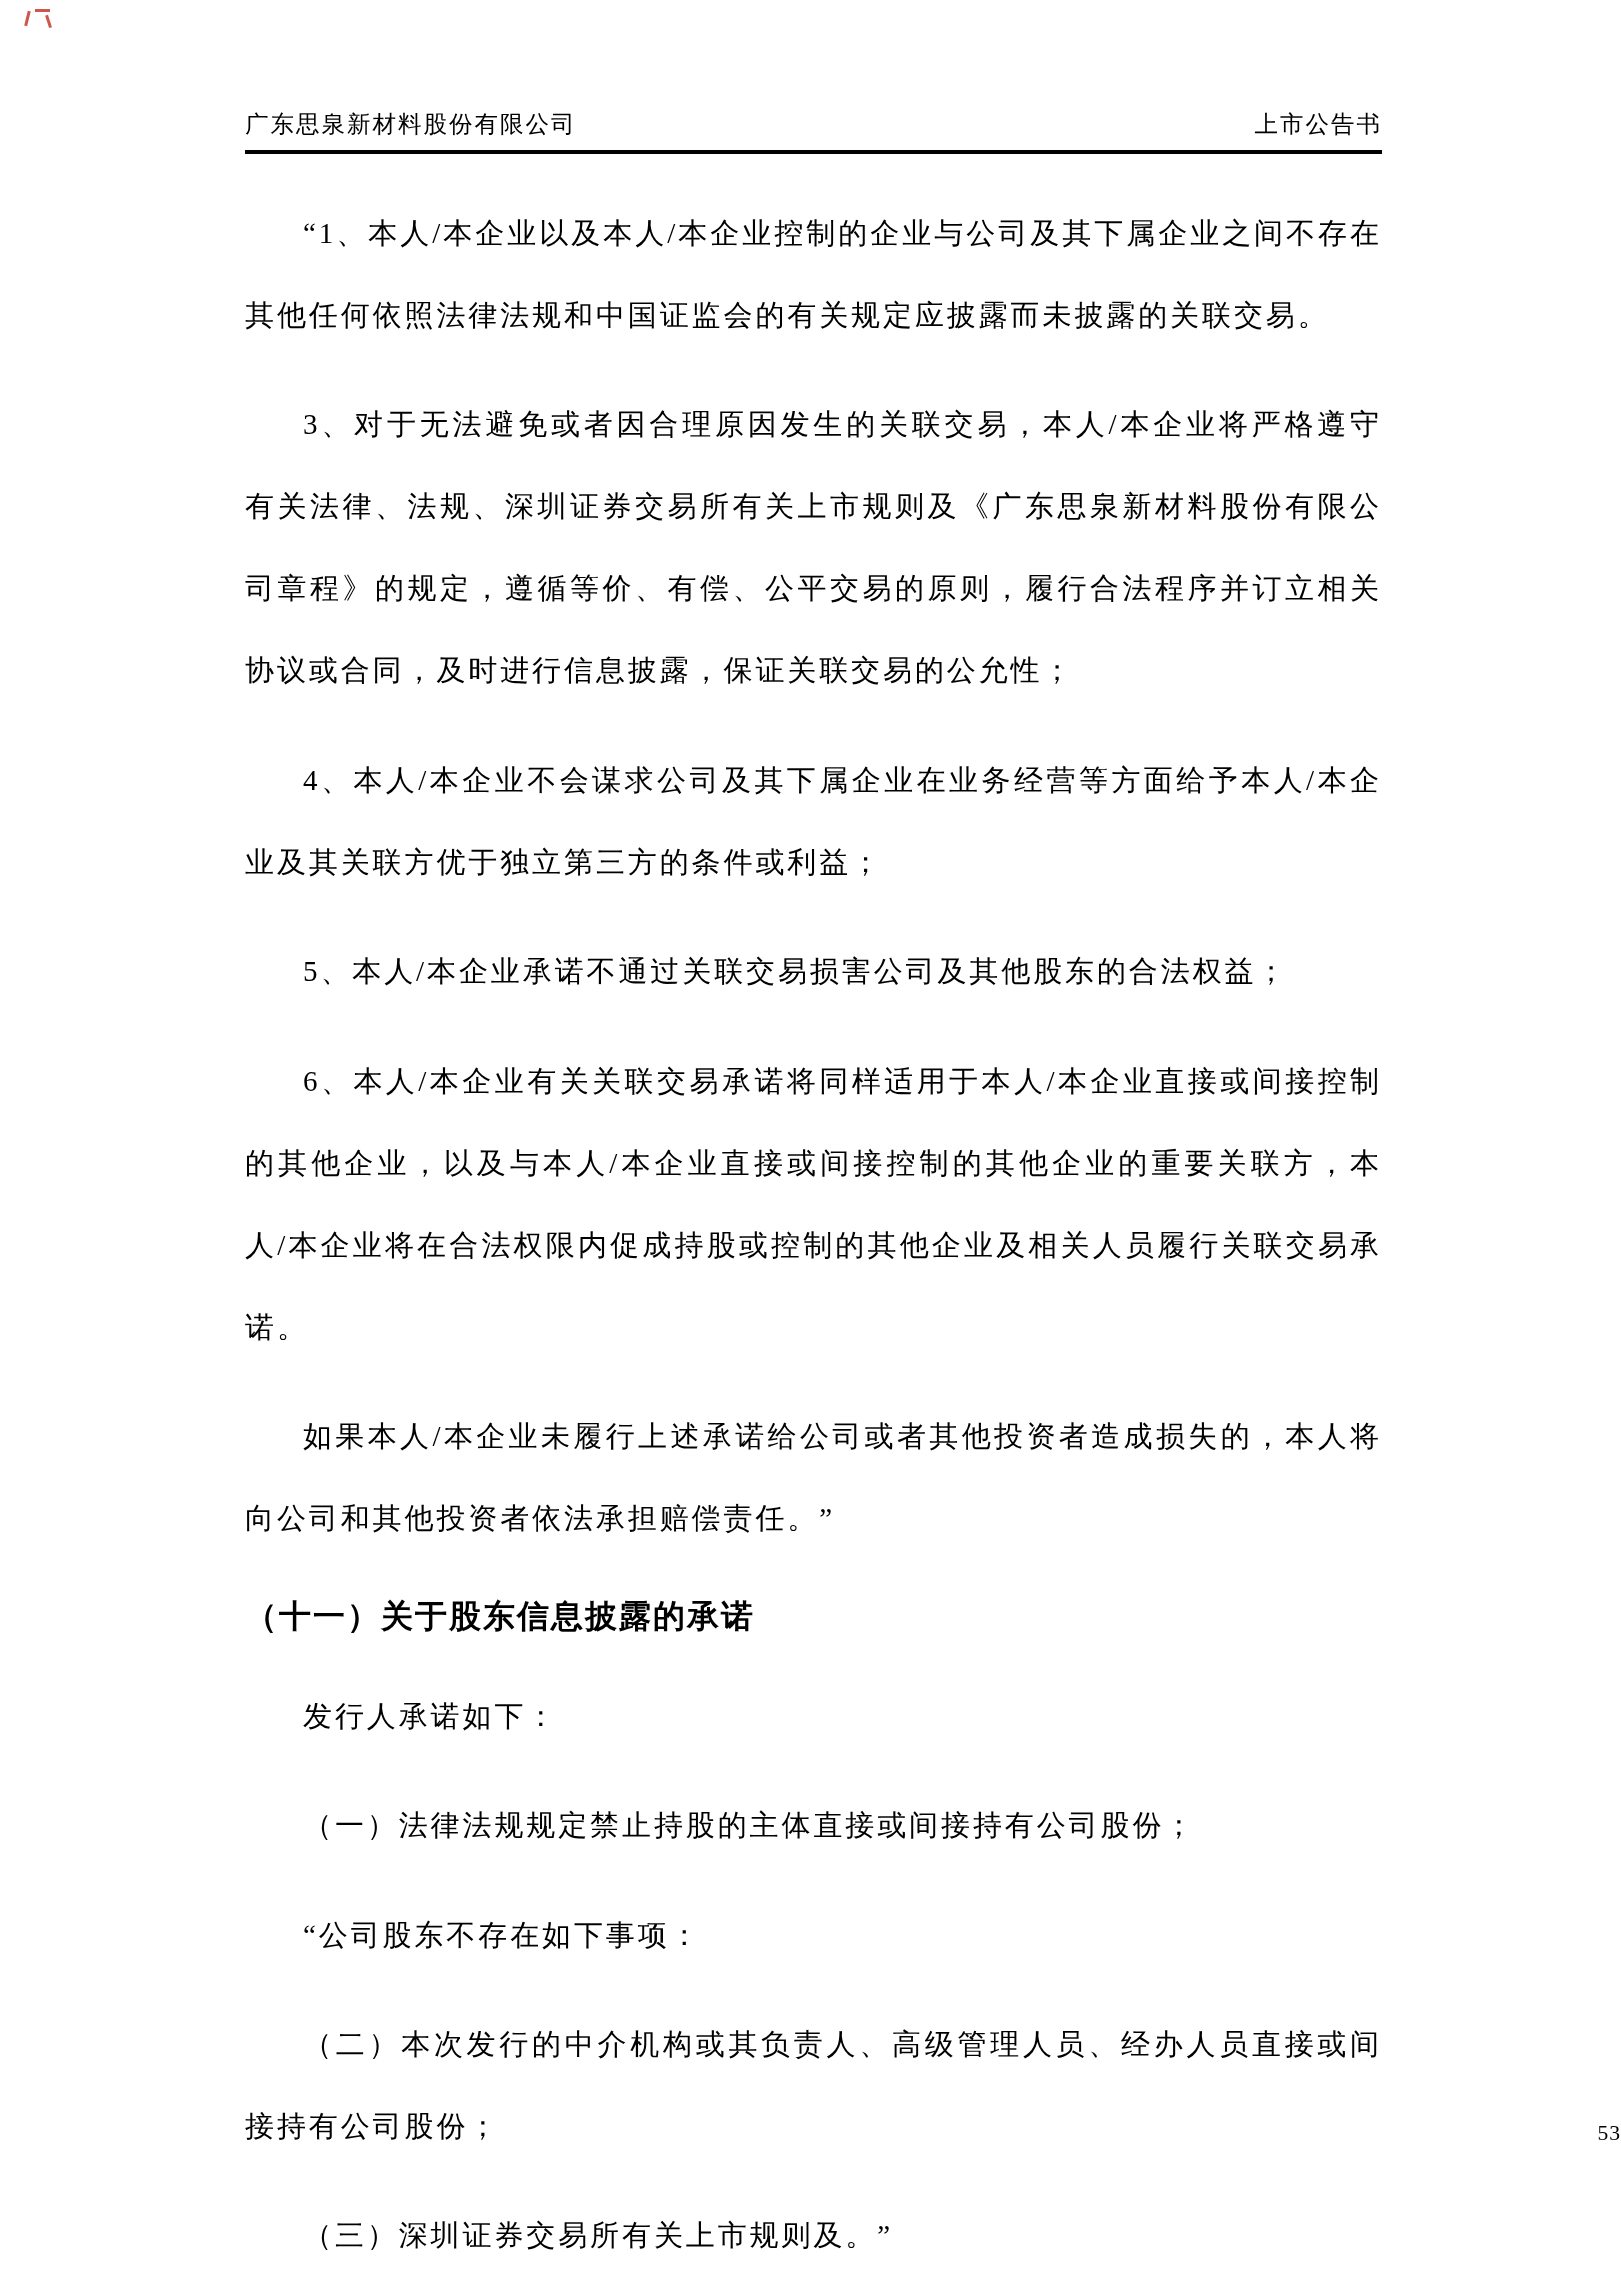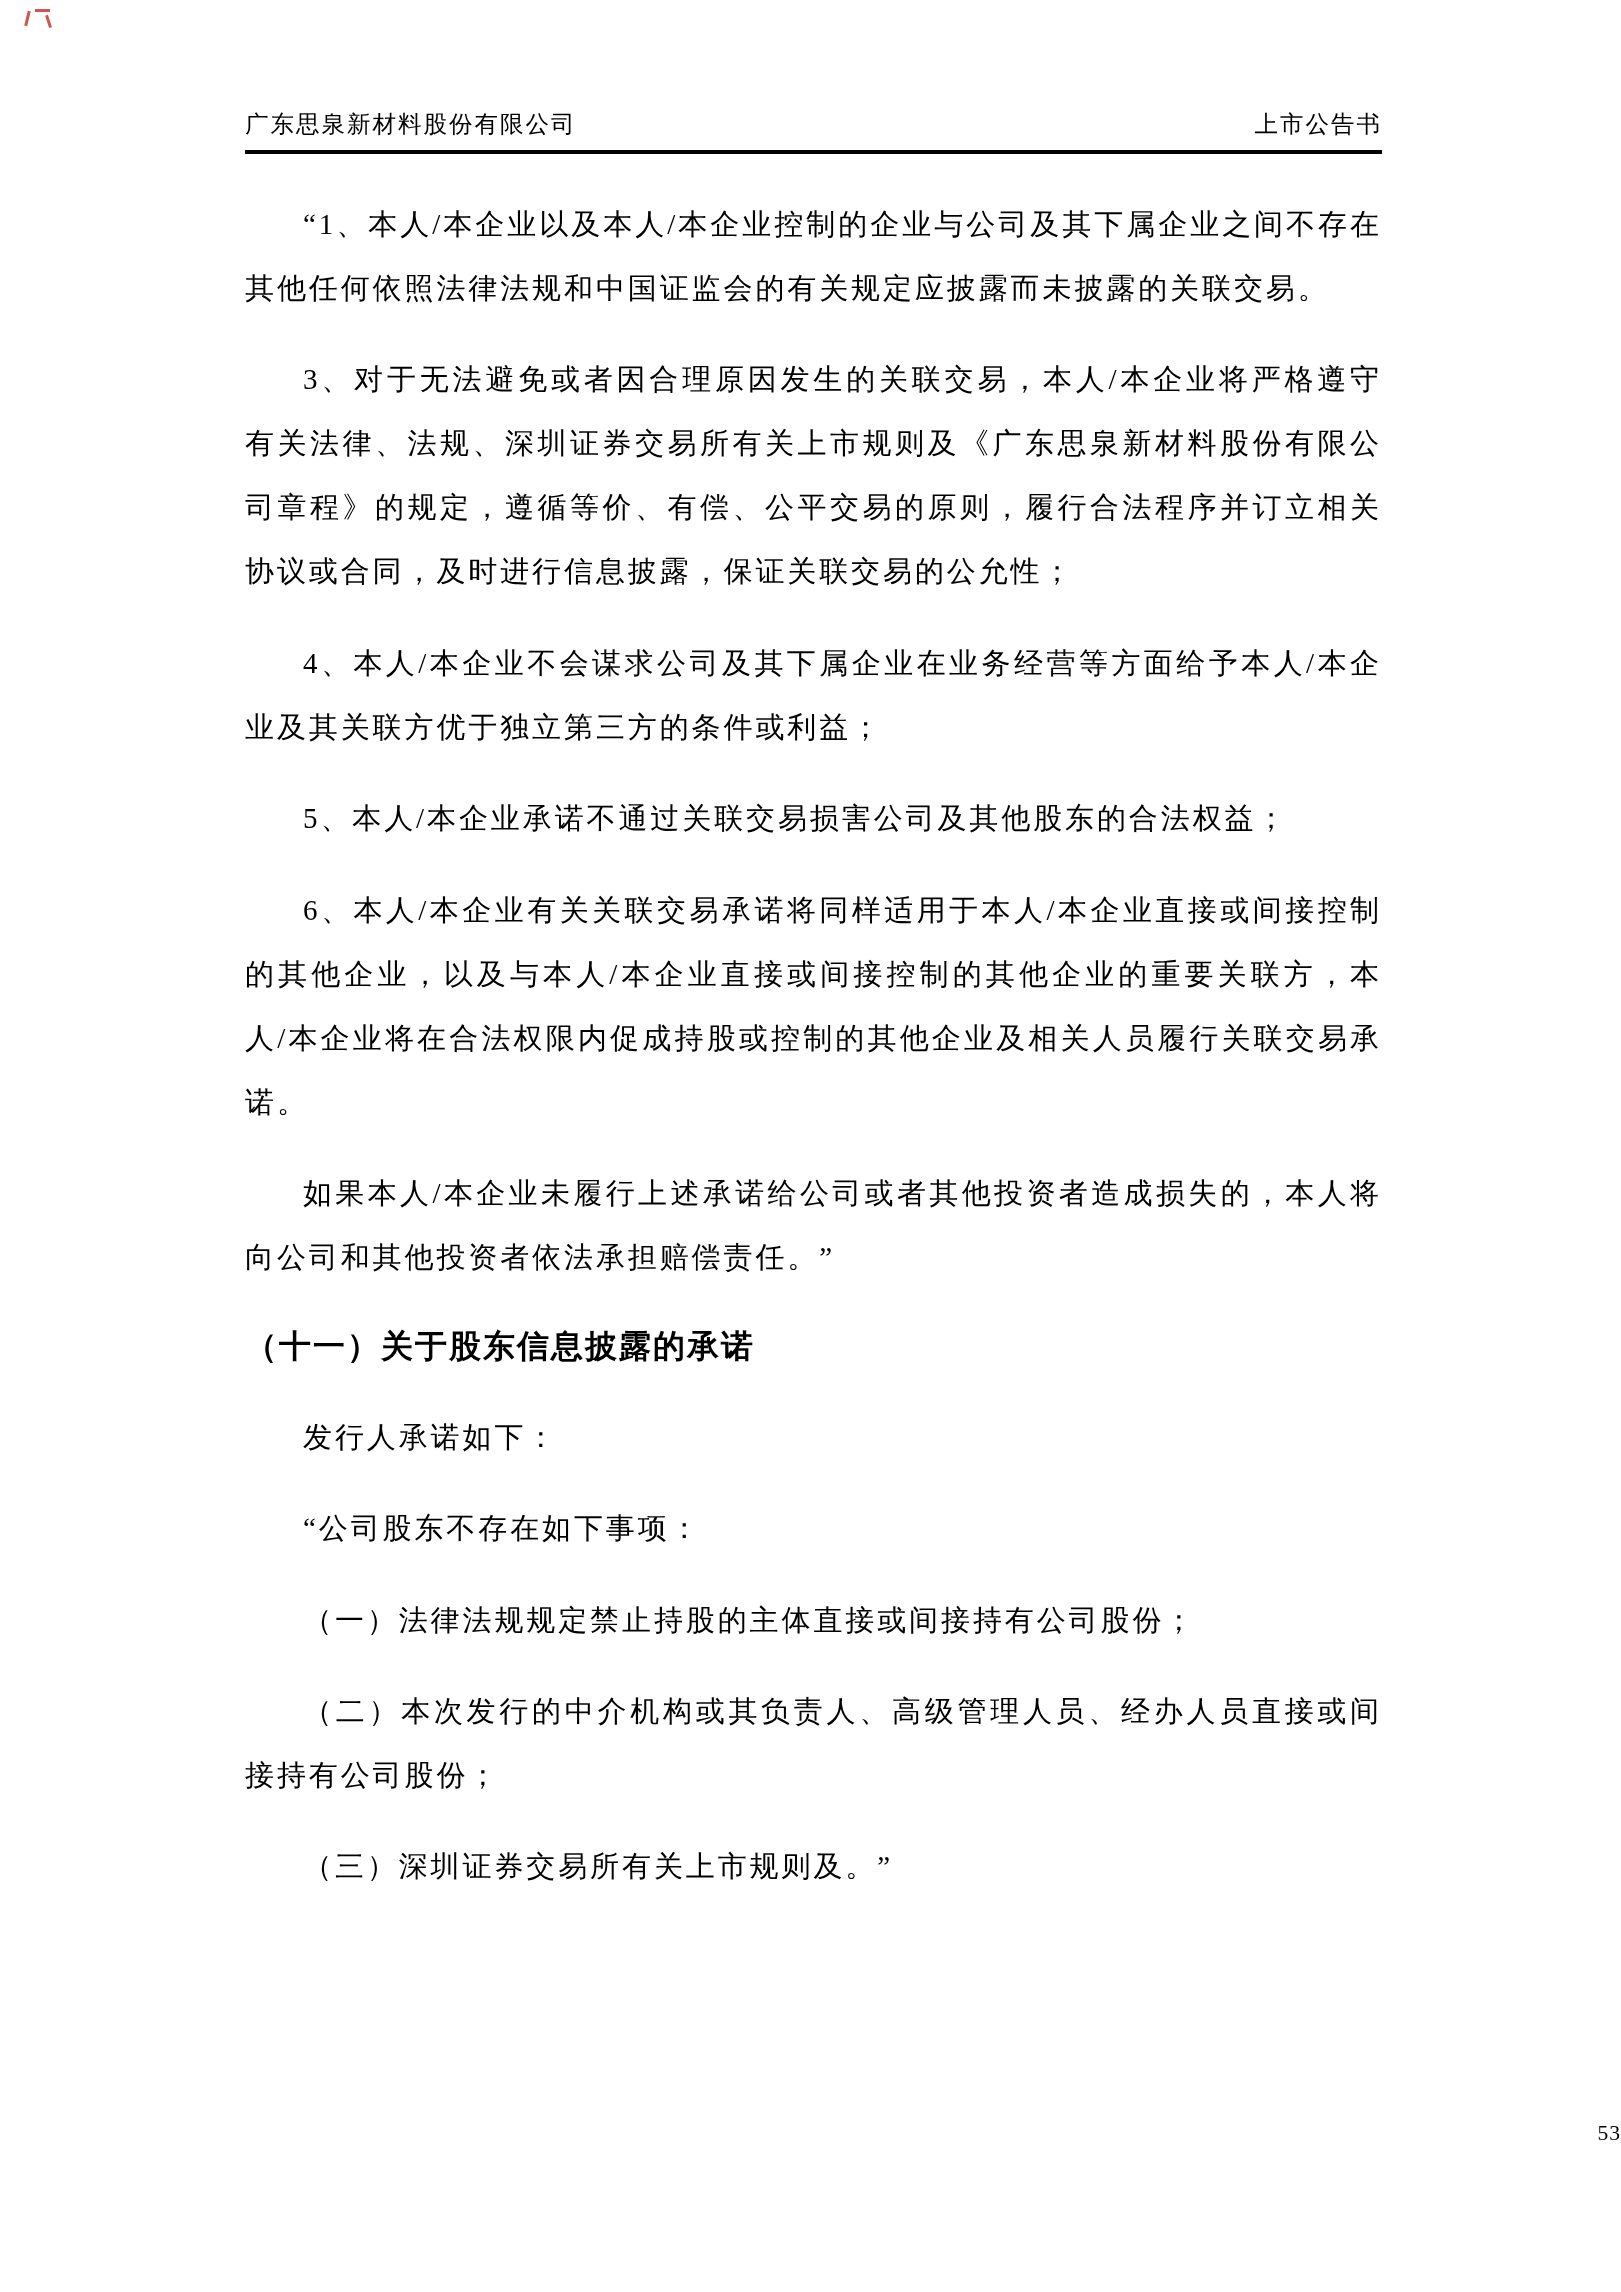--- a/index.html
+++ b/index.html
@@ -53,21 +53,21 @@
   }
   .doc-body {
     position: absolute;
     left: 245px;
     right: 239px;
     top: 157px;
     padding-top: 35px;
   }
   .doc-body p {
     font-size: 29px;
-    line-height: 64px;
+    line-height: 82px;
     letter-spacing: 2.9px;
     text-align: justify;
     text-indent: 2em;
     margin: 0 0 27.4px 0;
   }
   .section-heading {
     font-family: "Liberation Sans", "DejaVu Sans", sans-serif;
     font-weight: 700;
     font-size: 32px;
     line-height: 61px;
@@ -105,22 +105,22 @@
     <p>“1、本人/本企业以及本人/本企业控制的企业与公司及其下属企业之间不存在其他任何依照法律法规和中国证监会的有关规定应披露而未披露的关联交易。</p>
     <p>3、对于无法避免或者因合理原因发生的关联交易，本人/本企业将严格遵守有关法律、法规、深圳证券交易所有关上市规则及《广东思泉新材料股份有限公司章程》的规定，遵循等价、有偿、公平交易的原则，履行合法程序并订立相关协议或合同，及时进行信息披露，保证关联交易的公允性；</p>
     <p>4、本人/本企业不会谋求公司及其下属企业在业务经营等方面给予本人/本企业及其关联方优于独立第三方的条件或利益；</p>
     <p>5、本人/本企业承诺不通过关联交易损害公司及其他股东的合法权益；</p>
     <p>6、本人/本企业有关关联交易承诺将同样适用于本人/本企业直接或间接控制的其他企业，以及与本人/本企业直接或间接控制的其他企业的重要关联方，本人/本企业将在合法权限内促成持股或控制的其他企业及相关人员履行关联交易承诺。</p>
     <p>如果本人/本企业未履行上述承诺给公司或者其他投资者造成损失的，本人将向公司和其他投资者依法承担赔偿责任。”</p>
 
     <h2 class="section-heading">（十一）关于股东信息披露的承诺</h2>
 
     <p>发行人承诺如下：</p>
+    <p>（一）法律法规规定禁止持股的主体直接或间接持有公司股份；</p>
     <p>“公司股东不存在如下事项：</p>
-    <p>（一）法律法规规定禁止持股的主体直接或间接持有公司股份；</p>
     <p>（二）本次发行的中介机构或其负责人、高级管理人员、经办人员直接或间接持有公司股份；</p>
     <p>（三）深圳证券交易所有关上市规则及。”</p>
   </main>
 
   <div class="page-footer">
     <span>53</span>
   </div>
 
 </div>
 

